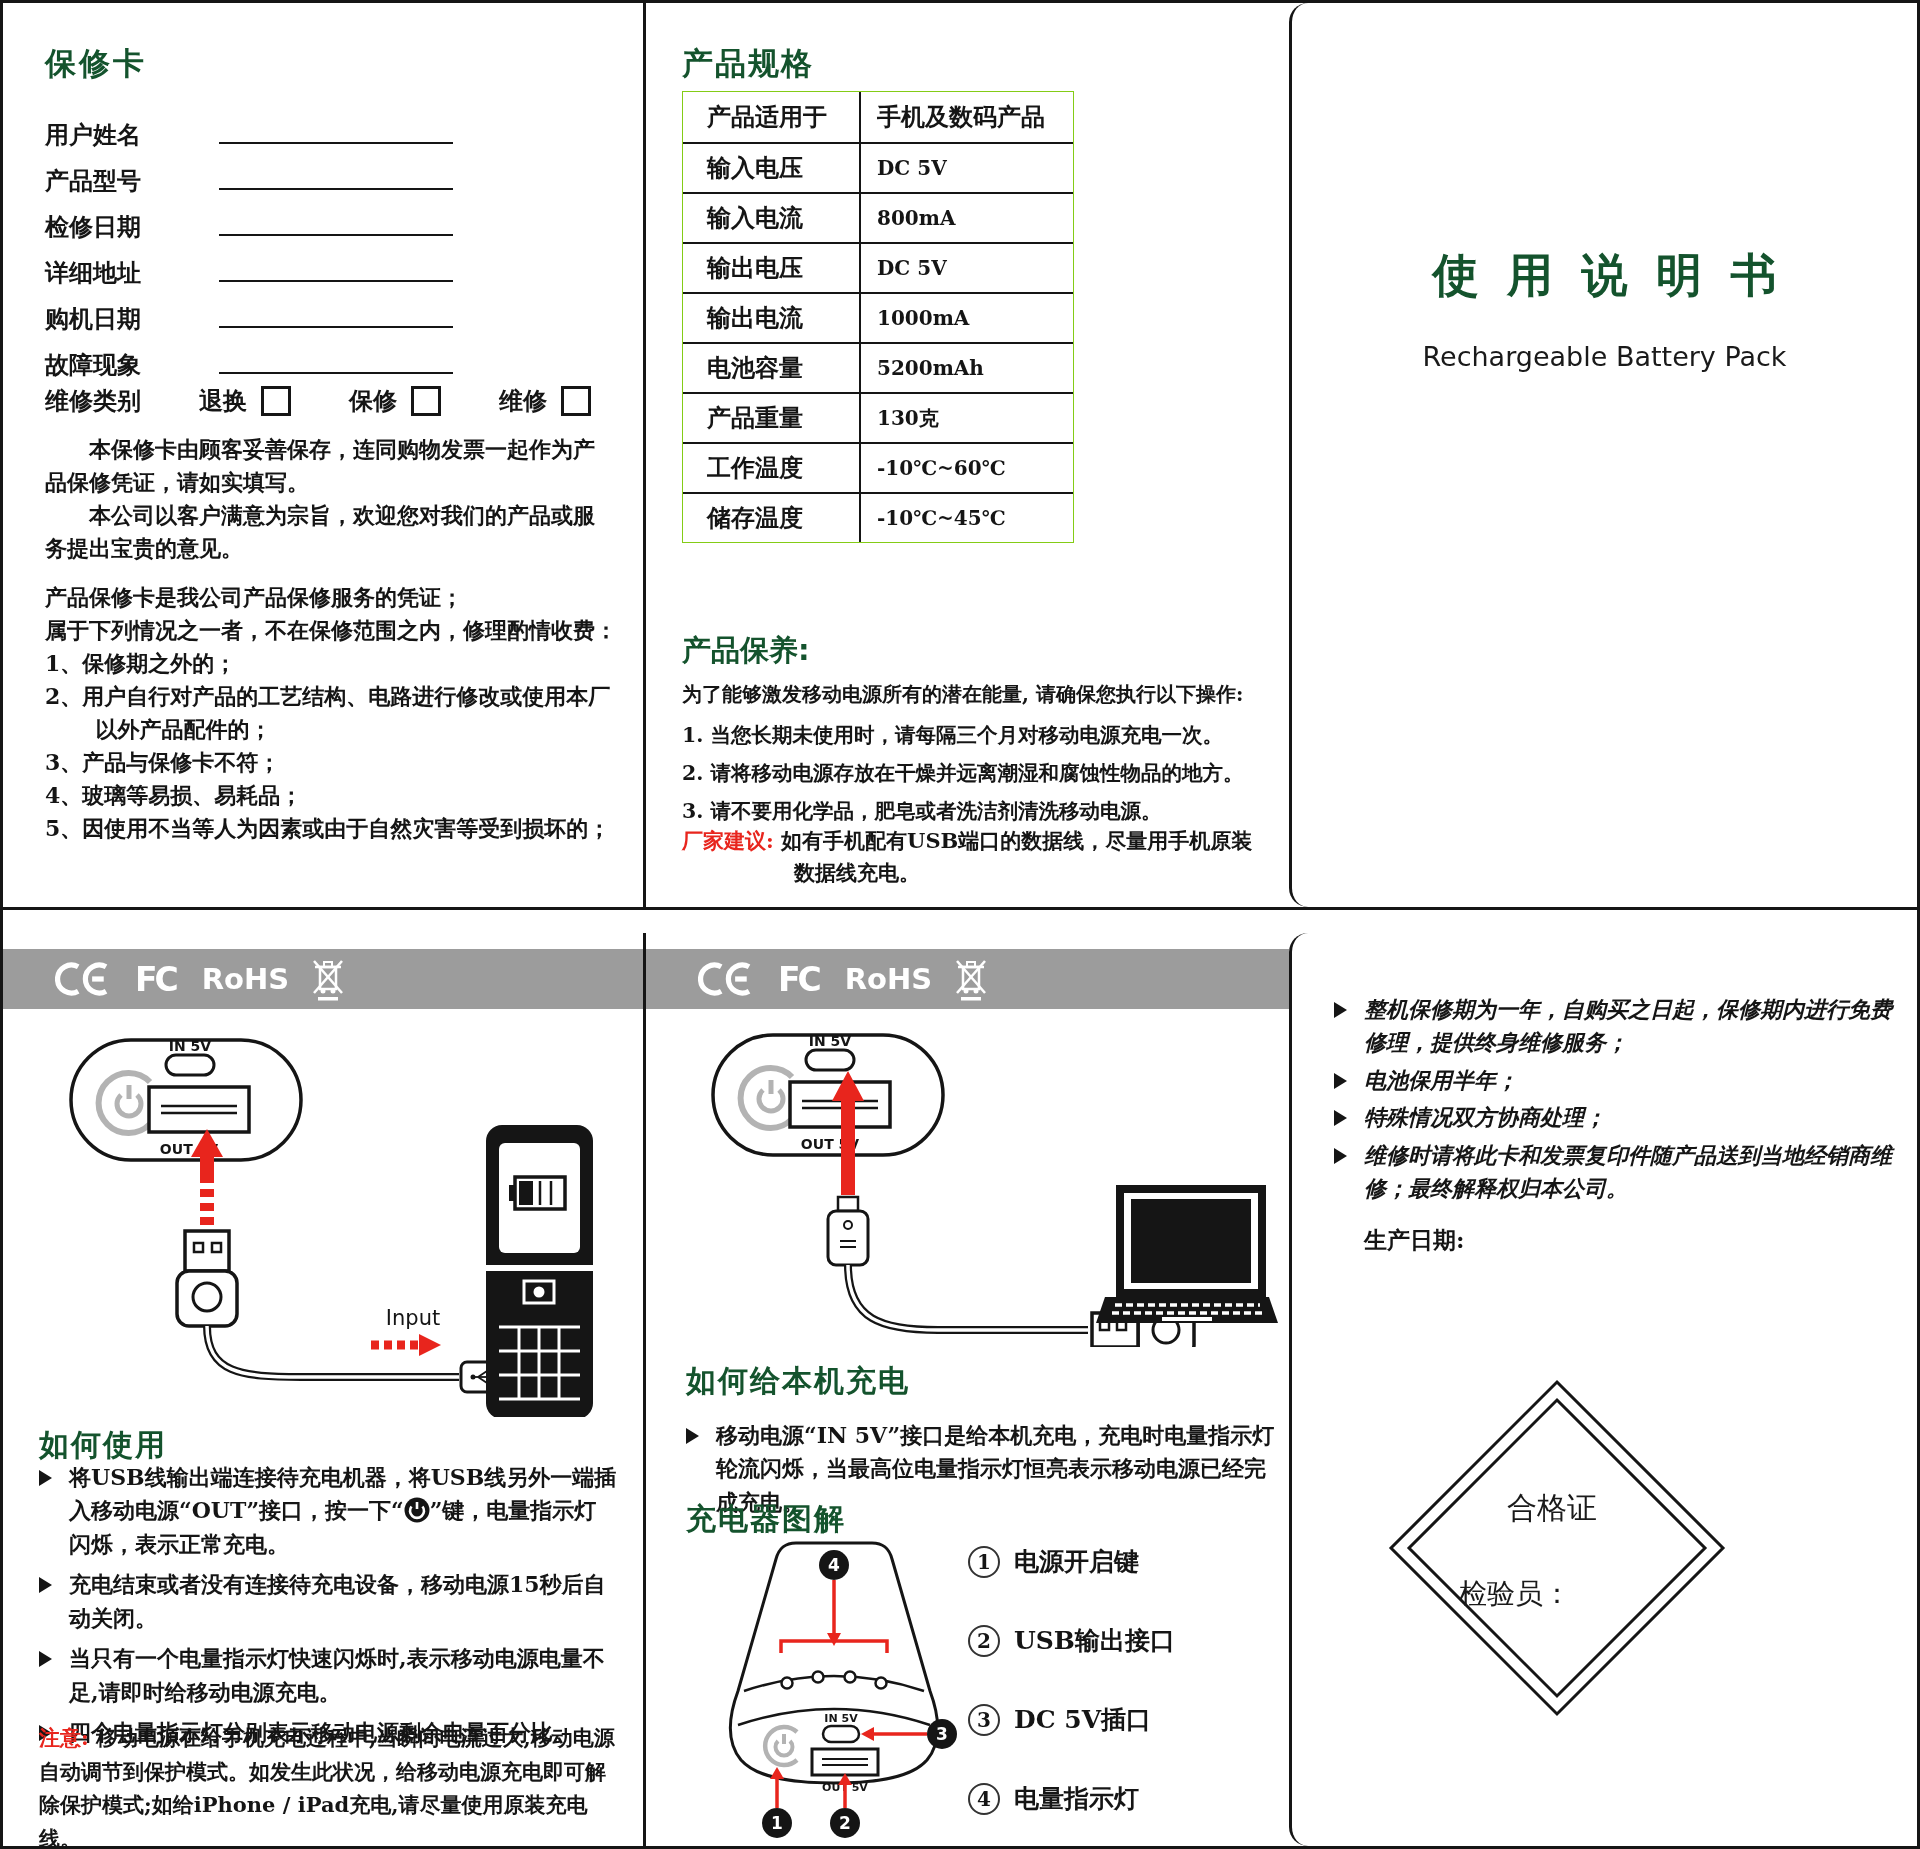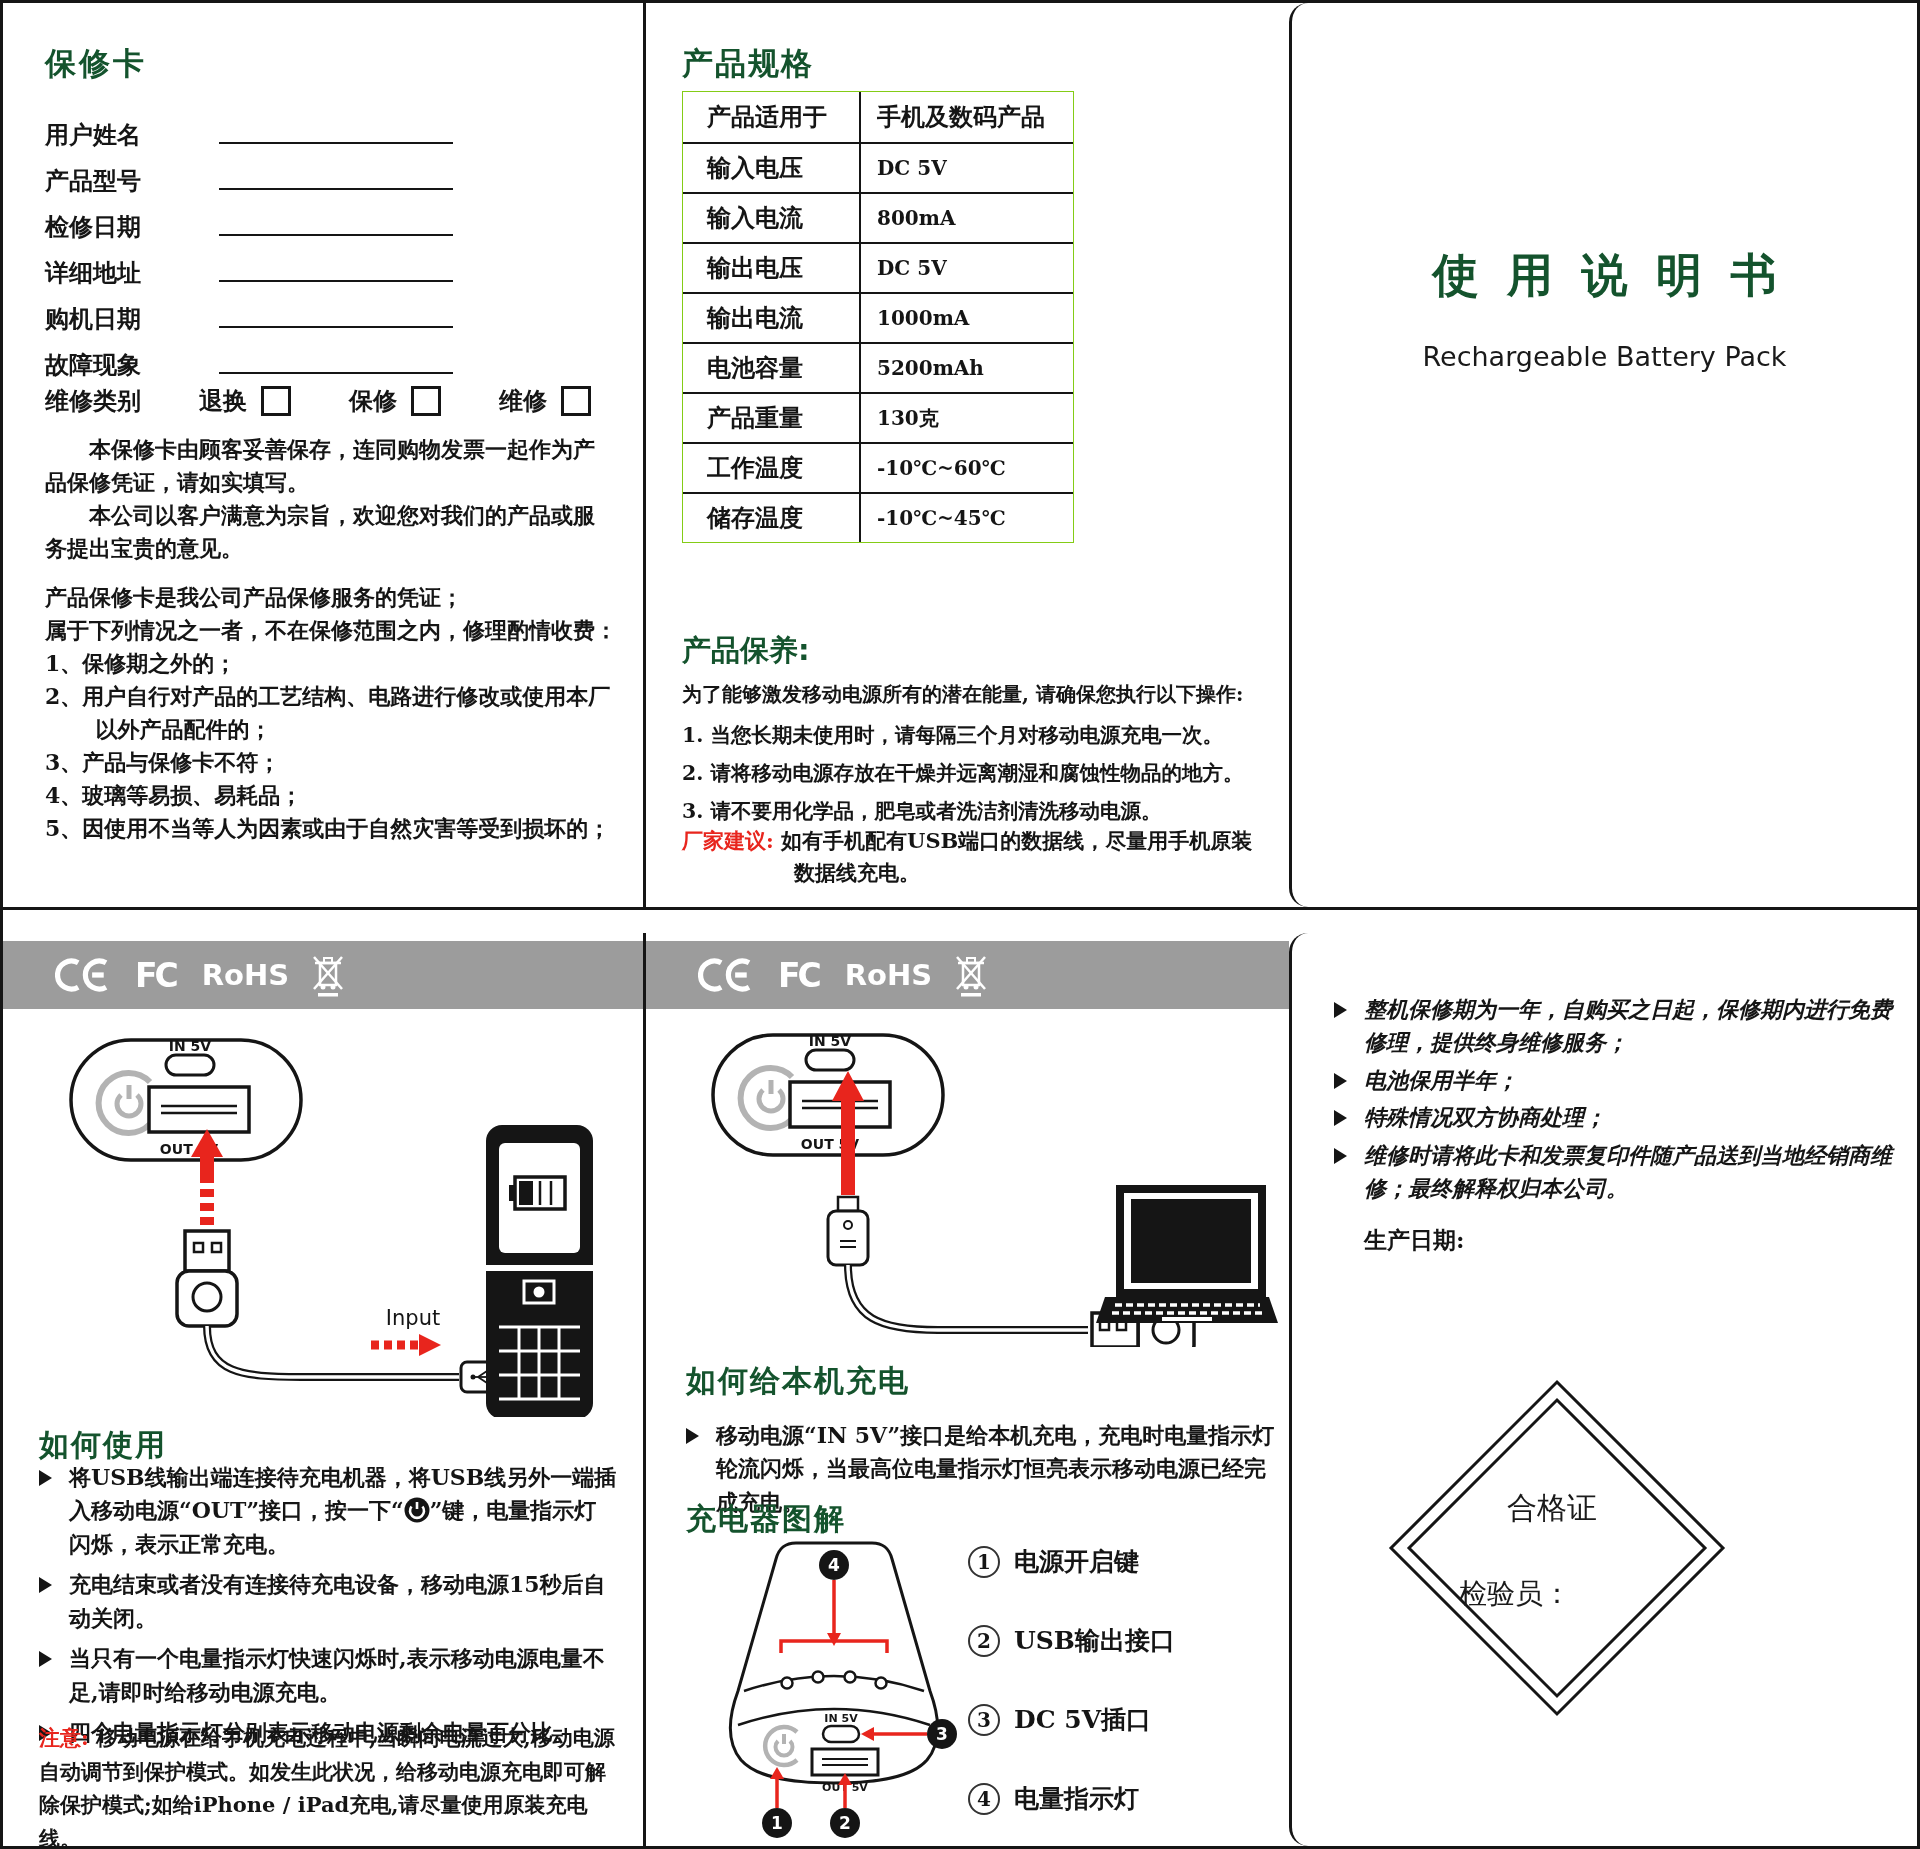--- a/index.html
+++ b/index.html
@@ -48,21 +48,21 @@
   .care-items{position:absolute;left:36px;top:714px;width:580px;font-size:20.5px;font-weight:bold;line-height:1.85;}
   .advice{position:absolute;left:36px;top:822px;width:580px;font-size:21px;font-weight:bold;line-height:1.5;}
   .advice .l2{margin-left:112px;}
 
   
   .cover-block{position:absolute;left:0;right:0;top:242px;text-align:center;}
   .cover-title{font-size:46px;letter-spacing:0.62em;text-indent:0.62em;}
   .cover-sub{margin-top:34px;font-family:"DejaVu Sans","Liberation Sans",sans-serif;font-size:27px;color:#1a1a1a;}
 
   
-  .cert-bar{position:absolute;top:8px;left:0;right:0;height:68px;background:#9c9c9c;display:flex;align-items:center;padding-left:52px;}
+  .cert-bar{position:absolute;top:16px;left:0;right:0;height:60px;background:#9c9c9c;display:flex;align-items:center;padding-left:52px;}
   .cert-bar .logo{margin-right:22px;display:flex;align-items:center;}
   .fcc-txt{font-family:"DejaVu Sans","Liberation Sans",sans-serif;font-weight:bold;color:#fff;font-size:33px;letter-spacing:-3px;}
   .rohs-txt{font-family:"DejaVu Sans","Liberation Sans",sans-serif;font-weight:bold;color:#fff;font-size:29px;margin-left:4px;}
 
   
   .hbul{position:relative;padding-left:30px;font-size:22px;font-weight:bold;line-height:1.52;margin-bottom:7px;}
   .tri{position:absolute;left:0;top:9px;width:0;height:0;border-left:13px solid #151515;
        border-top:8px solid transparent;border-bottom:8px solid transparent;}
   .pwr-inline{display:inline-block;vertical-align:-5px;}
 

